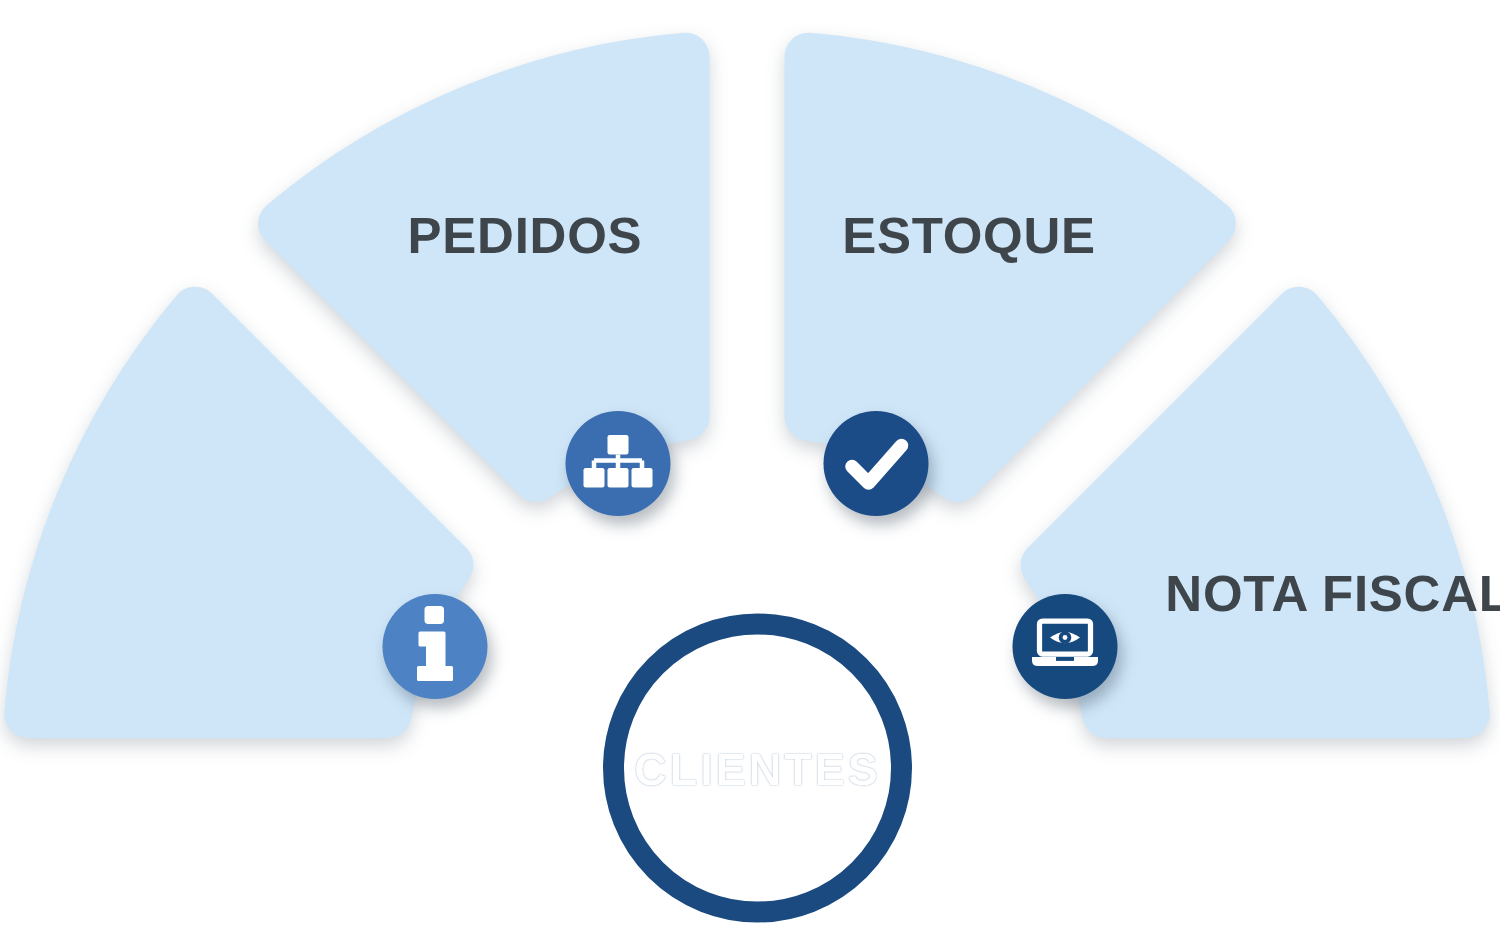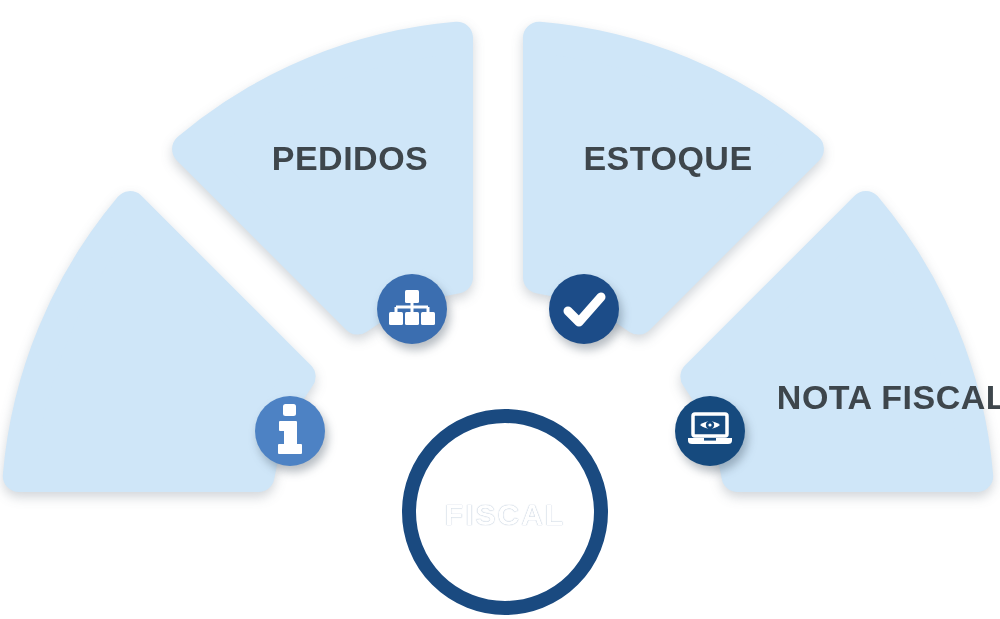--- a/index.html
+++ b/index.html
@@ -14,21 +14,21 @@
   #wedges{filter:drop-shadow(0px 5px 6px rgba(45,62,80,0.22));}
   #icons > g{filter:drop-shadow(3px 6px 5px rgba(45,62,80,0.35));}
   .ring{fill:none;stroke:var(--ring);stroke-width:14px;}
   .seg-label{
     position:absolute;transform:translate(-50%,-50%);
     font-weight:bold;font-size:34px;letter-spacing:0.5px;
     color:var(--label);white-space:nowrap;
   }
   #label-0{left:148px;top:403px;}
   #label-1{left:350px;top:158px;}
-  #label-2{left:646px;top:158px;margin-left:22px;}
+  #label-2{left:646px;top:158px;}
   #label-3{left:860px;top:397px;margin-left:32px;}
   .center-label{
     position:absolute;left:505px;top:514px;transform:translate(-50%,-50%);
     text-align:center;font-weight:bold;font-size:30px;line-height:45px;
     letter-spacing:2px;color:var(--center-text);white-space:nowrap;
     text-shadow:0 0 1px rgba(23,71,126,0.55);
   }
 </style>
 </head>
 <body>
@@ -78,15 +78,15 @@
     </g>
 
     <circle cx="505" cy="512" r="96" class="ring"></circle>
   </svg>
 
   <div class="seg-label" id="label-1">PEDIDOS</div>
   <div class="seg-label" id="label-2">ESTOQUE</div>
   <div class="seg-label" id="label-3">NOTA FISCAL</div>
 
   <div class="center-label">
-    <div>FISCAL</div>
+    <div>CLIENTES</div>
   </div>
 </div>
 
 </body></html>

